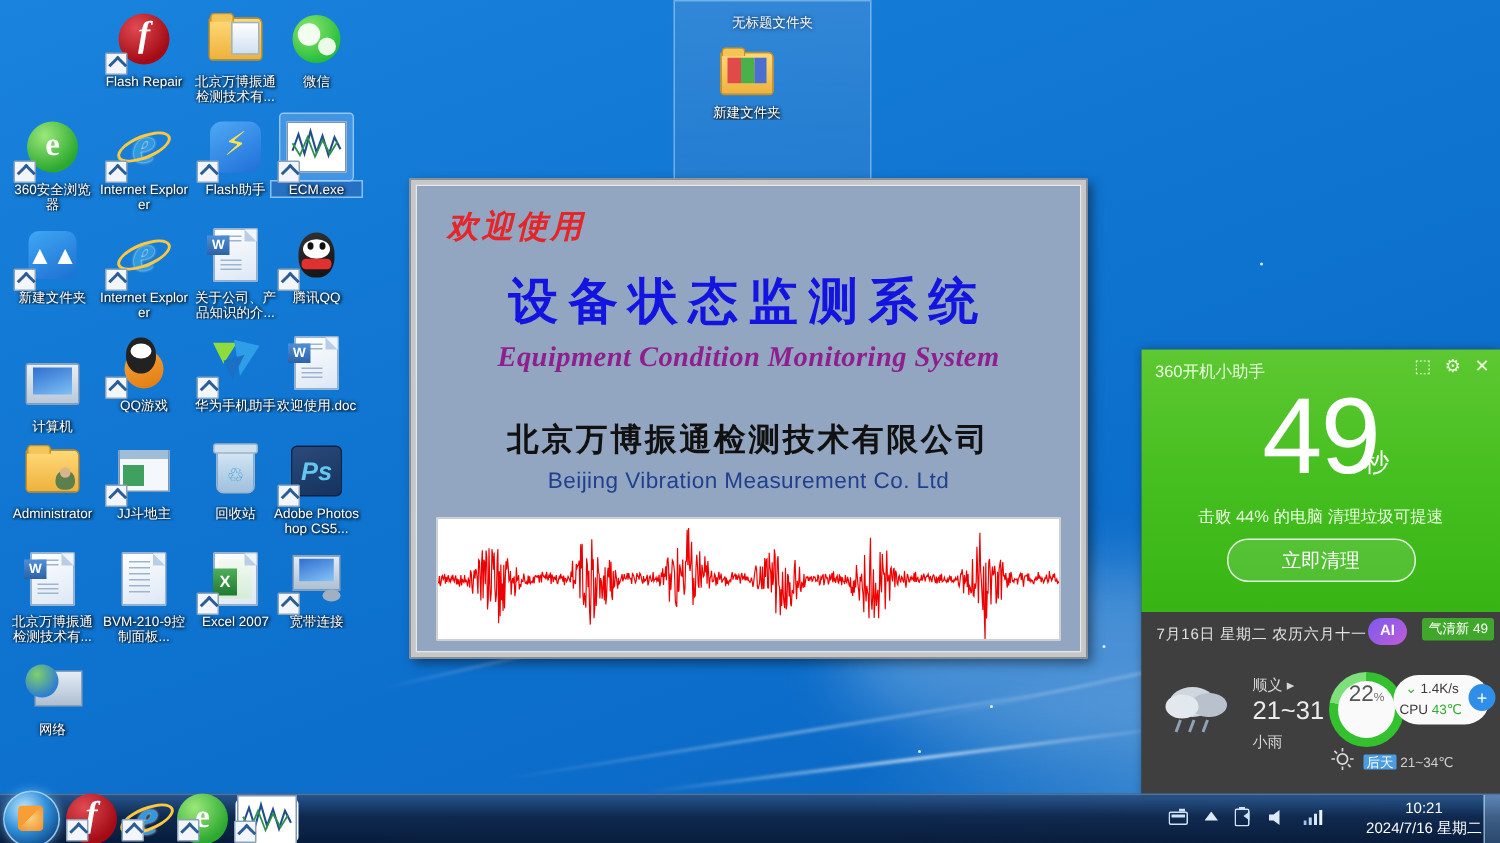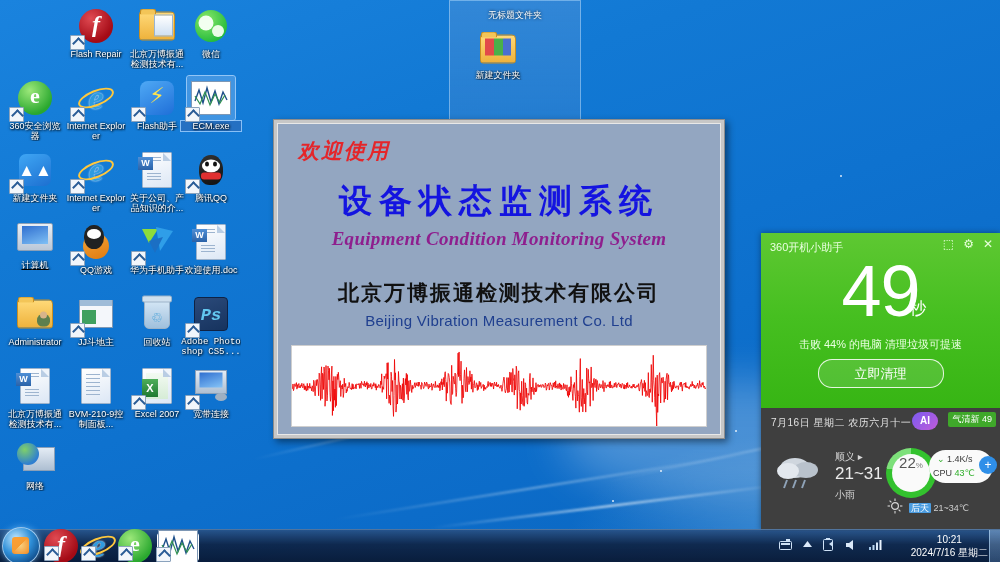--- a/index.html
+++ b/index.html
@@ -242,21 +242,21 @@
       <div class="glyph">
         <div class="ic" style="width:24px;height:30px;border-radius:48% 48% 44% 44%;background:linear-gradient(160deg,#333,#111);"></div>
         <div class="ic" style="width:18px;height:13px;border-radius:50%;background:#fff;margin-top:-4px;"></div>
         <div class="ic" style="width:4px;height:5px;border-radius:50%;background:#111;margin-left:-4px;margin-top:-6px;"></div>
         <div class="ic" style="width:4px;height:5px;border-radius:50%;background:#111;margin-left:4px;margin-top:-6px;"></div>
         <div class="ic" style="width:20px;height:7px;background:#e03030;margin-top:6px;border-radius:3px;"></div>
         <div class="shortcut"></div>
       </div>
       <div class="lbl">腾讯QQ</div>
     </div>
-    <div class="dicon" style="left: 5px; top: 215px; text-decoration: underline;">
+    <div class="dicon" style="left: 5px; top: 234px;">
       <div class="glyph">
         <div class="ic" style="width:34px;height:26px;background:linear-gradient(180deg,#e9eff6,#b9c7d8);border:1px solid #8ba0b8;border-radius:2px;"></div>
         <div class="ic" style="width:26px;height:18px;background:linear-gradient(160deg,#2f6fd0,#7fc0f5);margin-top:-2px;"></div>
       </div>
       <div class="lbl">计算机</div>
     </div>
     <div class="dicon" style="left: 66px; top: 220px;">
       <div class="glyph">
         <div class="ic" style="width:26px;height:26px;border-radius:50%;background:linear-gradient(160deg,#f6a73a,#e07a10);margin-top:4px;"></div>
         <div class="ic" style="width:20px;height:24px;border-radius:48%;background:#222;margin-top:-5px;margin-left:-2px;"></div>
@@ -308,21 +308,21 @@
       <div class="lbl">Administrator</div>
     </div>
     <div class="dicon" style="left: 127px; top: 292px;">
       <div class="glyph">
         <div class="ic" style="width:24px;height:28px;background:linear-gradient(180deg,rgba(225,238,248,.95),rgba(175,200,222,.9));border:1px solid #9cb3c9;border-radius:3px 3px 5px 5px;"></div>
         <div class="ic" style="width:28px;height:5px;background:#cfe0ee;border:1px solid #9cb3c9;border-radius:2px;margin-top:-15px;"></div>
         <div class="ic" style="color:#3f9fd8;font-size:13px;margin-top:3px;">♲</div>
       </div>
       <div class="lbl">回收站</div>
     </div>
-    <div class="dicon" style="left: 181px; top: 292px; font-family: Liberation Mono, monospace;">
+    <div class="dicon" style="left: 181px; top: 292px;">
       <div class="glyph">
         <div class="ic" style="width:32px;height:32px;border-radius:4px;background:linear-gradient(160deg,#2b4a7a,#16335e);border:1px solid #0e2244;"></div>
         <div class="ic" style="color:#63c8f0;font-size:17px;font-weight:bold;font-style:italic;margin-top:1px;">Ps</div>
         <div class="shortcut"></div>
       </div>
       <div class="lbl">Adobe Photoshop CS5...</div>
     </div>
     <div class="dicon" style="left: 5px; top: 364px;">
       <div class="glyph">
         <div class="ic doc">

